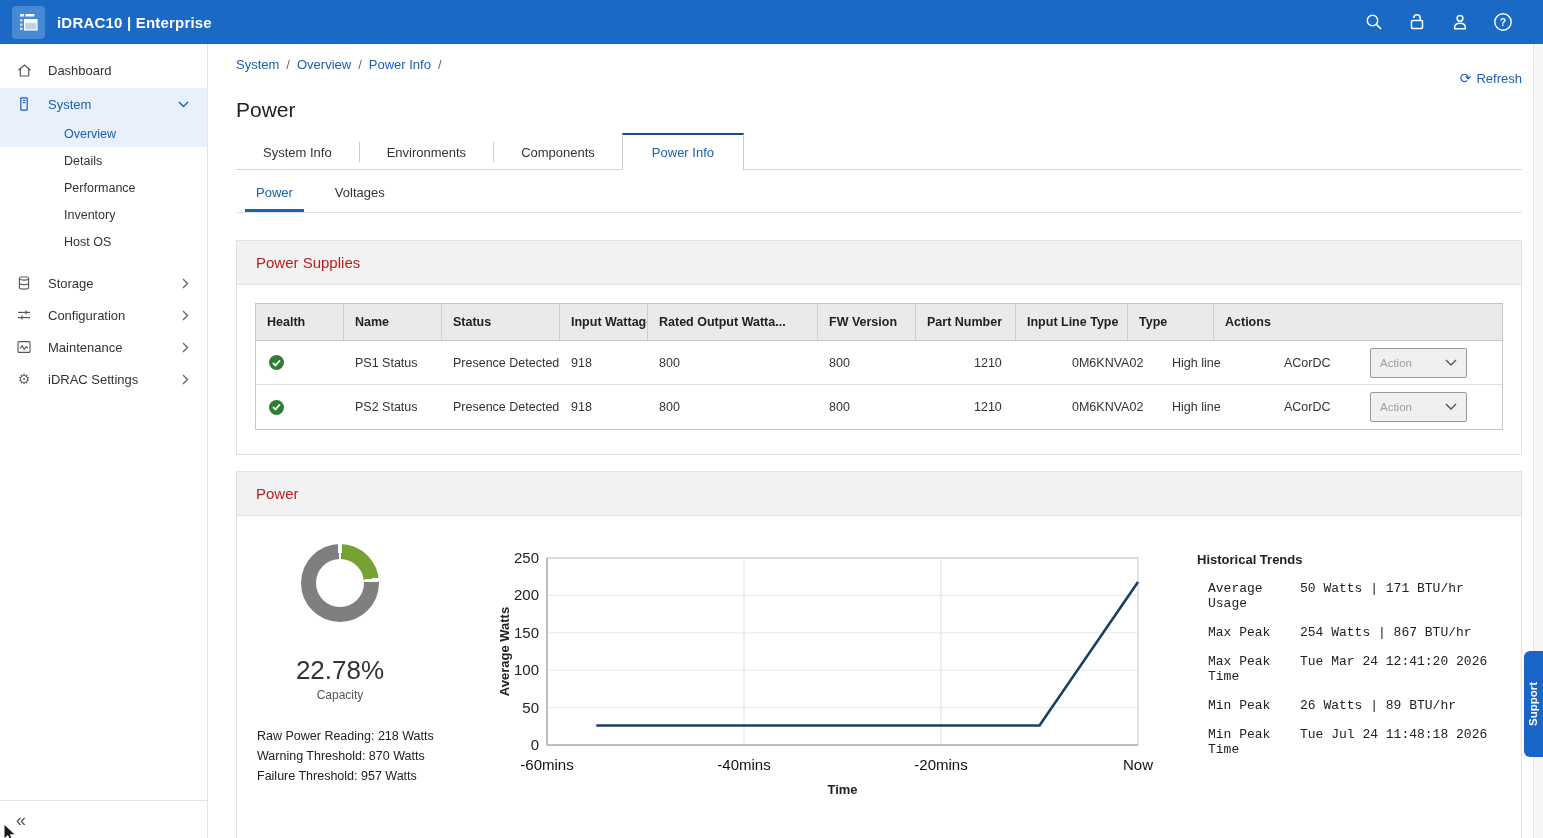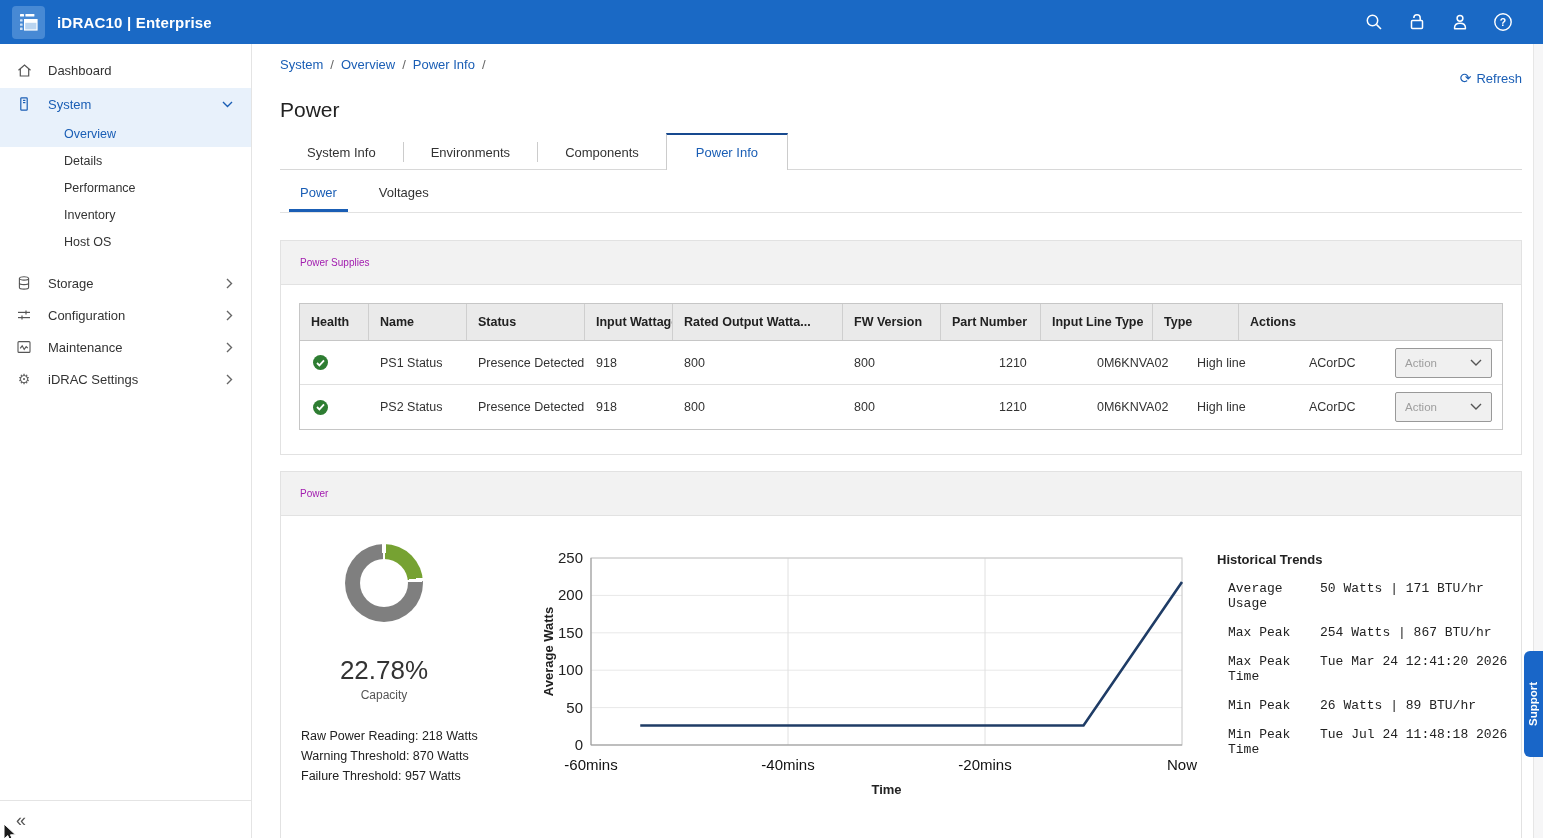--- a/index.html
+++ b/index.html
@@ -10,21 +10,21 @@
   }
   
   .topbar { height:44px; background:#1a69c5; display:flex; align-items:center; padding:0 14px 0 12px; }
   .logo { width:33px; height:33px; background:#4789d4; border-radius:4px; margin-right:12px;
           display:flex; align-items:center; justify-content:center; flex-shrink:0; }
   .app-title { color:#fff; font-size:15px; font-weight:bold; letter-spacing:.2px; }
   .topbar-icons { margin-left:auto; display:flex; gap:19px; align-items:center; margin-right:14px; }
   .tb-icon { width:24px; height:24px; cursor:pointer; display:flex; }
   
   .app { display:flex; height:794px; }
-  .sidebar { width:252px; flex-shrink:0; border-right:1px solid #e4e4e4; padding-top:8px; position:relative; background:#fff; }
+  .sidebar { width:208px; flex-shrink:0; border-right:1px solid #e4e4e4; padding-top:8px; position:relative; background:#fff; }
   .nav-item { height:32px; display:flex; align-items:center; cursor:pointer; font-size:13px; color:#333; }
   .nav-item .nicon { width:48px; display:flex; justify-content:center; flex-shrink:0; }
   .nav-item.active { background:#e8f1fb; color:#1a5eb5; }
   .nav-item.active .lbl { color:#1a5eb5; }
   .nav-sub { height:27px; padding-left:64px; font-size:12.5px; }
   .nav-sub.active { background:#e8f1fb; color:#1a5eb5; }
   .nav-chev { margin-left:auto; margin-right:18px; display:flex; }
   .nav-gap { height:12px; }
   .sidebar-footer { position:absolute; bottom:0; left:0; right:0; height:38px; border-top:1px solid #e4e4e4;
                     display:flex; align-items:center; padding-left:16px; }
@@ -47,29 +47,29 @@
   .tab.active { background:#fff; border:1px solid #ccc; border-top:2px solid #17498f; border-bottom:none;
                 color:#1a5eb5; height:37px; margin-bottom:-1px; padding:0 29px; }
   .subtabbar { display:flex; margin-top:6px; border-bottom:1px solid #e2e2e2; padding-left:9px; height:37px; }
   .subtab { padding:0 11px; margin-right:20px; font-size:13px; display:flex; align-items:center; cursor:pointer;
             border-bottom:3px solid transparent; color:#333; }
   .subtab.active { color:#1a5eb5; border-bottom-color:#1a5eb5; }
   
   .panel { border:1px solid #e2e2e2; margin-top:27px; background:#fff; }
   .panel + .panel { margin-top:16px; }
   .panel-header { background:#f2f2f2; height:44px; display:flex; align-items:center; padding-left:19px;
-                  font-size:10px; color:#a21caf; border-bottom:1px solid #e2e2e2; }
+                  font-size:15px; color:#b91c1c; border-bottom:1px solid #e2e2e2; }
   .panel-body { padding:18px 18px 24px 18px; }
   
   .pstable { border:1px solid #c6c6c6; font-size:12.5px; }
   .pst-head { display:flex; background:#eaeaea; border-bottom:1px solid #c6c6c6; height:37px; font-weight:bold; color:#222; }
   .pst-head .cell { border-right:1px solid #cfcfcf; }
   .pst-head .cell:last-child { border-right:none; }
   .cell { display:flex; align-items:center; padding-left:11px; height:100%; overflow:hidden; white-space:nowrap; }
-  .c1{width:69px;} .c2{width:98px;} .c3{width:118px;} .c4{width:88px;} .c5{width:170px;} .c6{width:145px;}
+  .c1{width:88px;} .c2{width:98px;} .c3{width:118px;} .c4{width:88px;} .c5{width:170px;} .c6{width:145px;}
   .c7{width:98px;} .c8{width:100px;} .c9{width:112px;} .c10{width:86px;} .c11{flex:1;}
   .pst-row { display:flex; height:44px; border-bottom:1px solid #e0e0e0; color:#333; }
   .pst-row:last-child { border-bottom:none; }
   .health-dot { width:15px; height:15px; border-radius:50%; background:#2e7d32; display:flex; align-items:center;
                 justify-content:center; margin-left:2px; }
   .action-btn { width:97px; height:30px; background:#f0f0f0; border:1px solid #999; border-radius:2px;
                 display:flex; align-items:center; justify-content:space-between; padding:0 9px;
                 font-size:11.5px; color:#9e9e9e; cursor:pointer; }
   
   .power-body { display:flex; padding:28px 10px 20px 20px; min-height:332px; }

